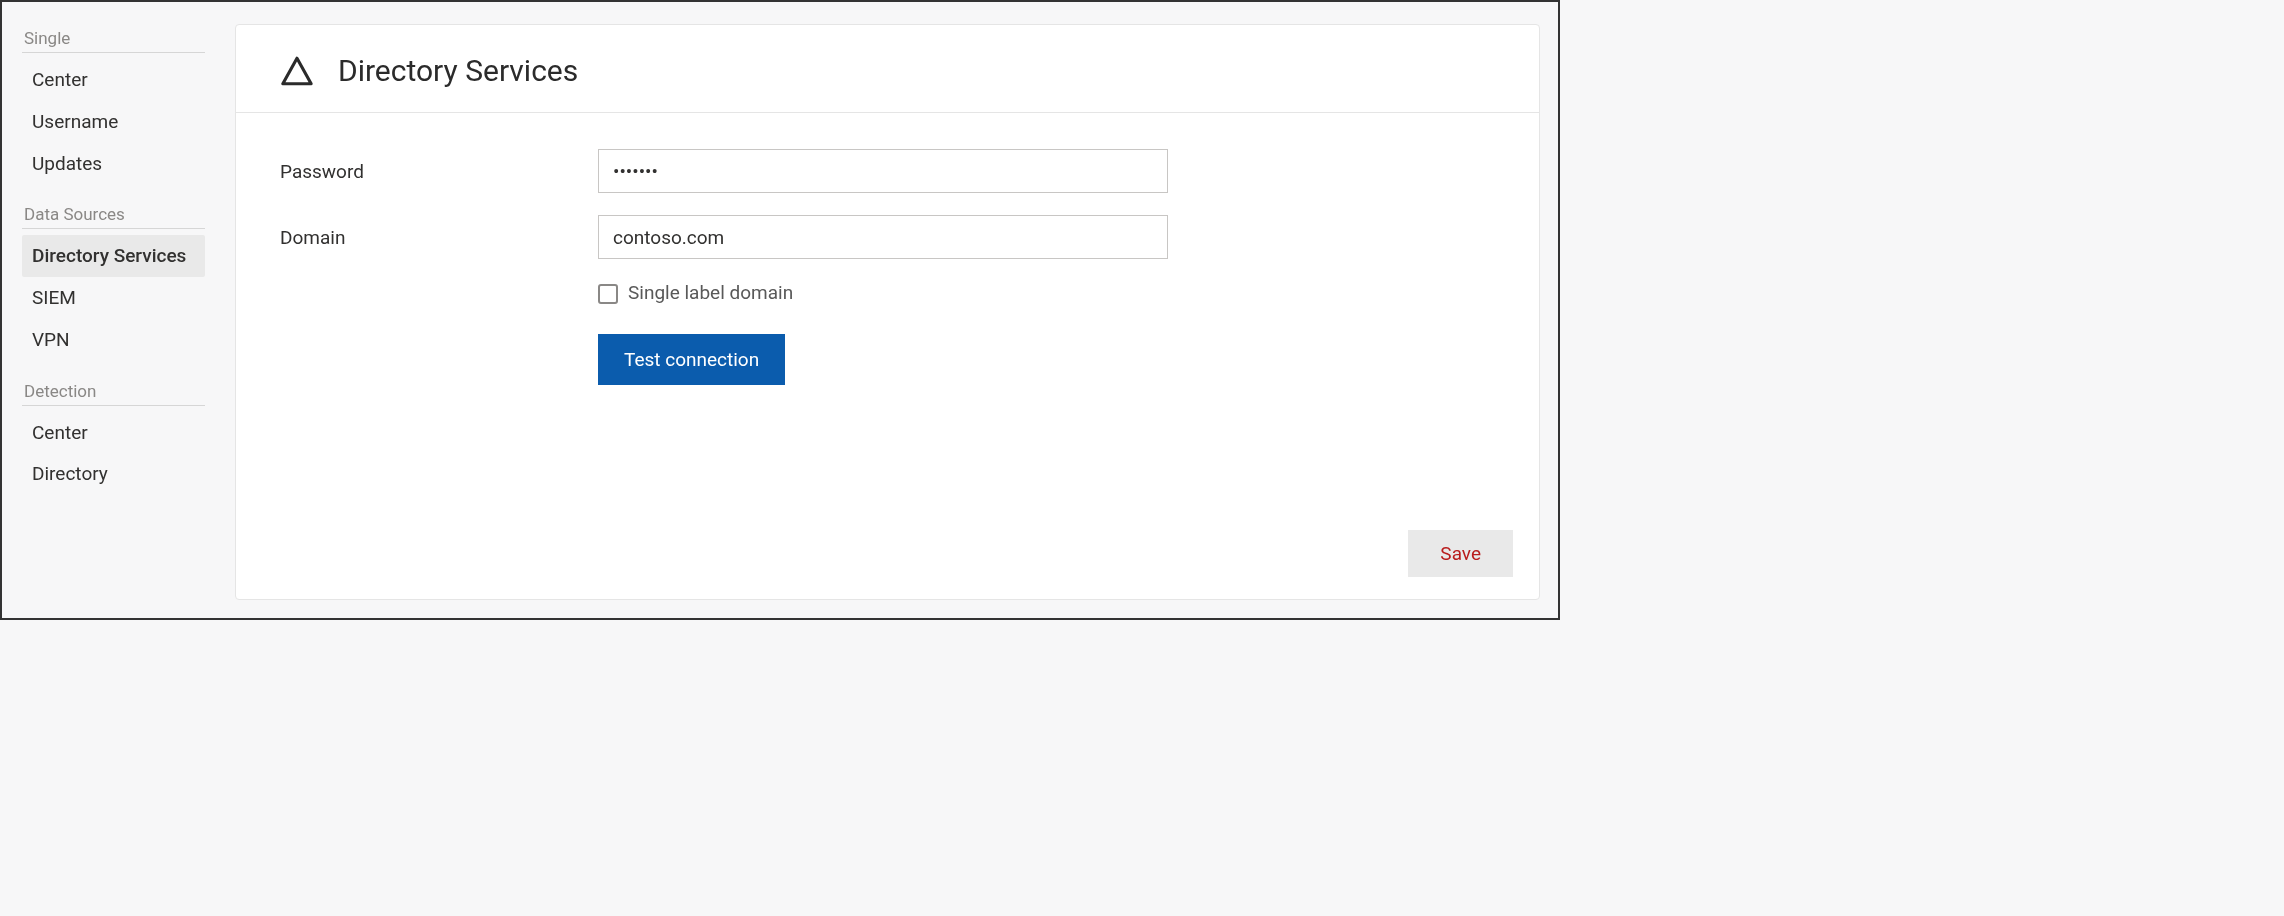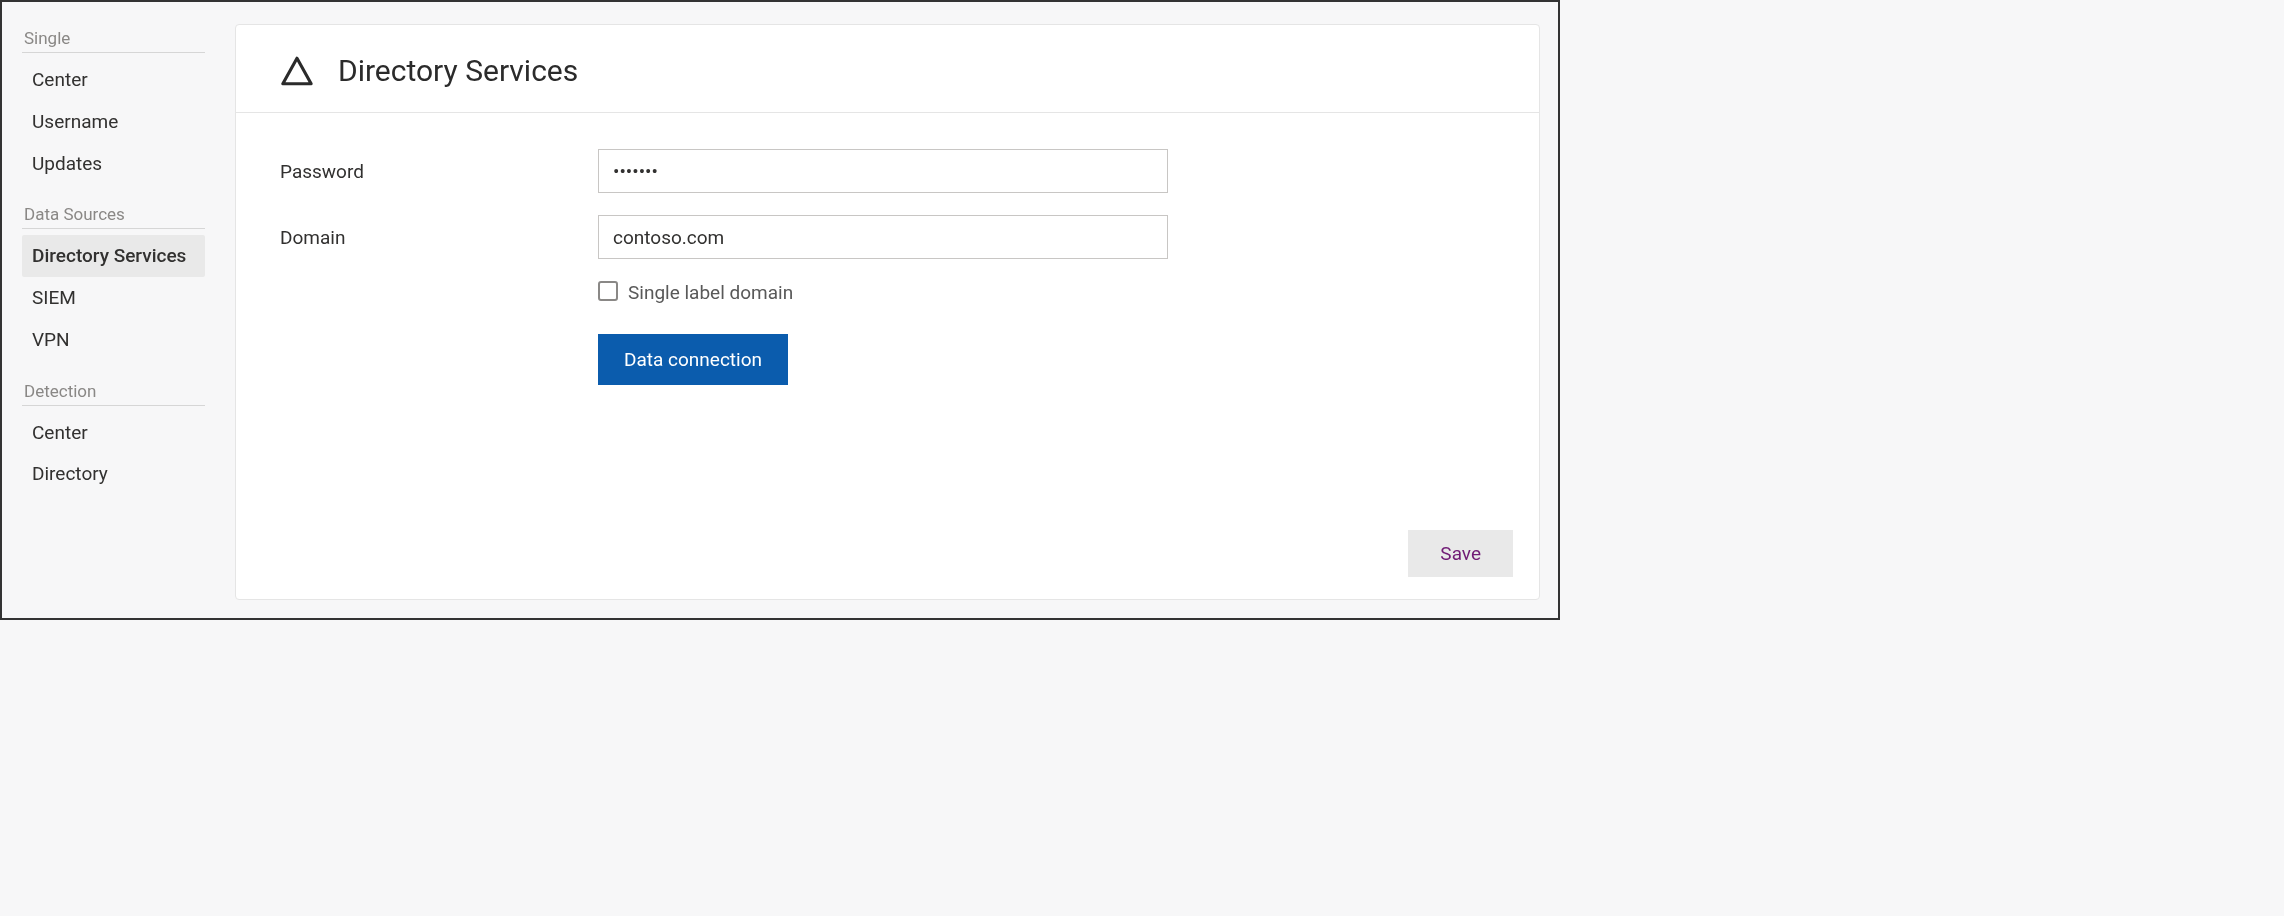--- a/index.html
+++ b/index.html
@@ -95,21 +95,21 @@
     border: 1px solid #c8c6c4;
     padding: 0 14px;
     font-size: 19px;
     font-family: inherit;
     color: #323130;
     background: #fff;
   }
   .checkbox-row {
     margin-left: 318px;
     display: flex;
-    align-items: flex-start;
+    align-items: flex-end;
     gap: 10px;
     margin-bottom: 30px;
   }
   .checkbox {
     width: 20px;
     height: 20px;
     border: 2px solid #8a8886;
     border-radius: 3px;
     cursor: pointer;
     display: inline-block;
@@ -127,21 +127,21 @@
     padding: 14px 26px;
     font-size: 19px;
     font-family: inherit;
     cursor: pointer;
   }
   .btn-save {
     position: absolute;
     right: 26px;
     bottom: 22px;
     background: #e9e9e9;
-    color: #701a75;
+    color: #b91c1c;
     border: none;
     padding: 12px 32px;
     font-size: 19px;
     font-family: inherit;
     cursor: not-allowed;
     margin-left: 36px;
   }
 </style>
 </head>
 <body>
@@ -195,21 +195,21 @@
           <label class="form-label">Domain</label>
           <input class="form-input" type="text" value="contoso.com" style="">
         </div>
 
         <div class="checkbox-row">
           <span class="checkbox" role="checkbox" aria-checked="false"></span>
           <span class="checkbox-label">Single label domain</span>
         </div>
 
         <div class="button-row">
-          <button class="btn-primary">Data connection</button>
+          <button class="btn-primary">Test connection</button>
         </div>
 
       </div>
 
       <button class="btn-save" disabled="">Save</button>
 
     </div>
   </main>
 
 </div>

